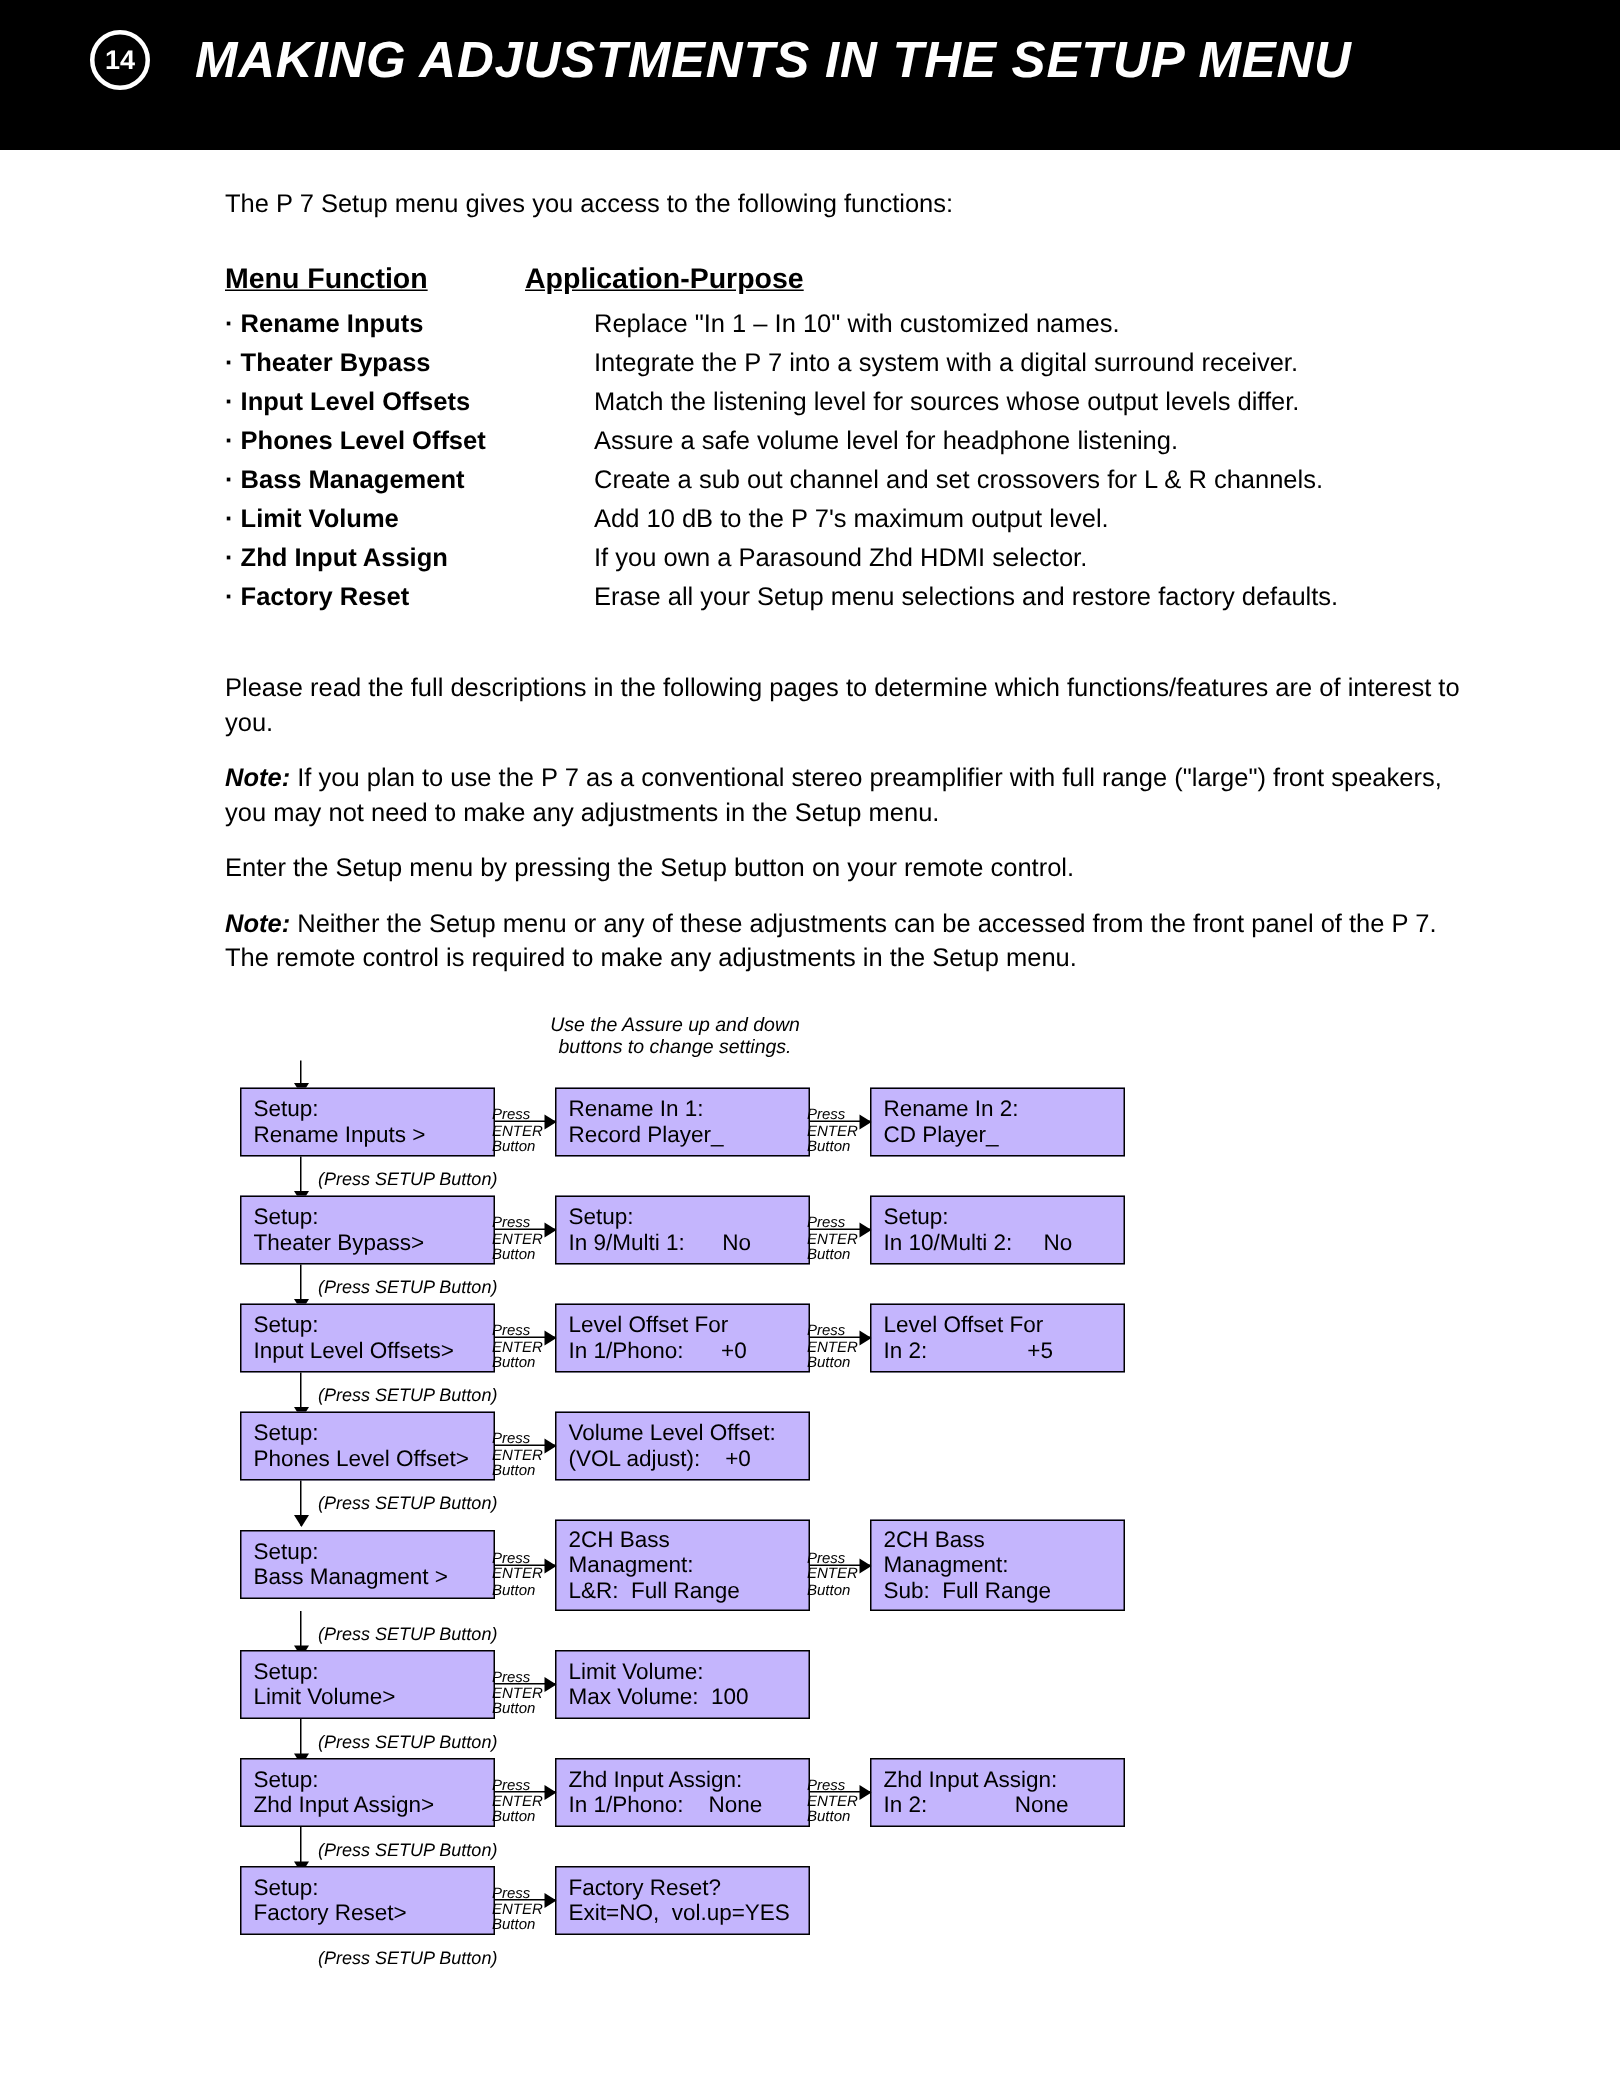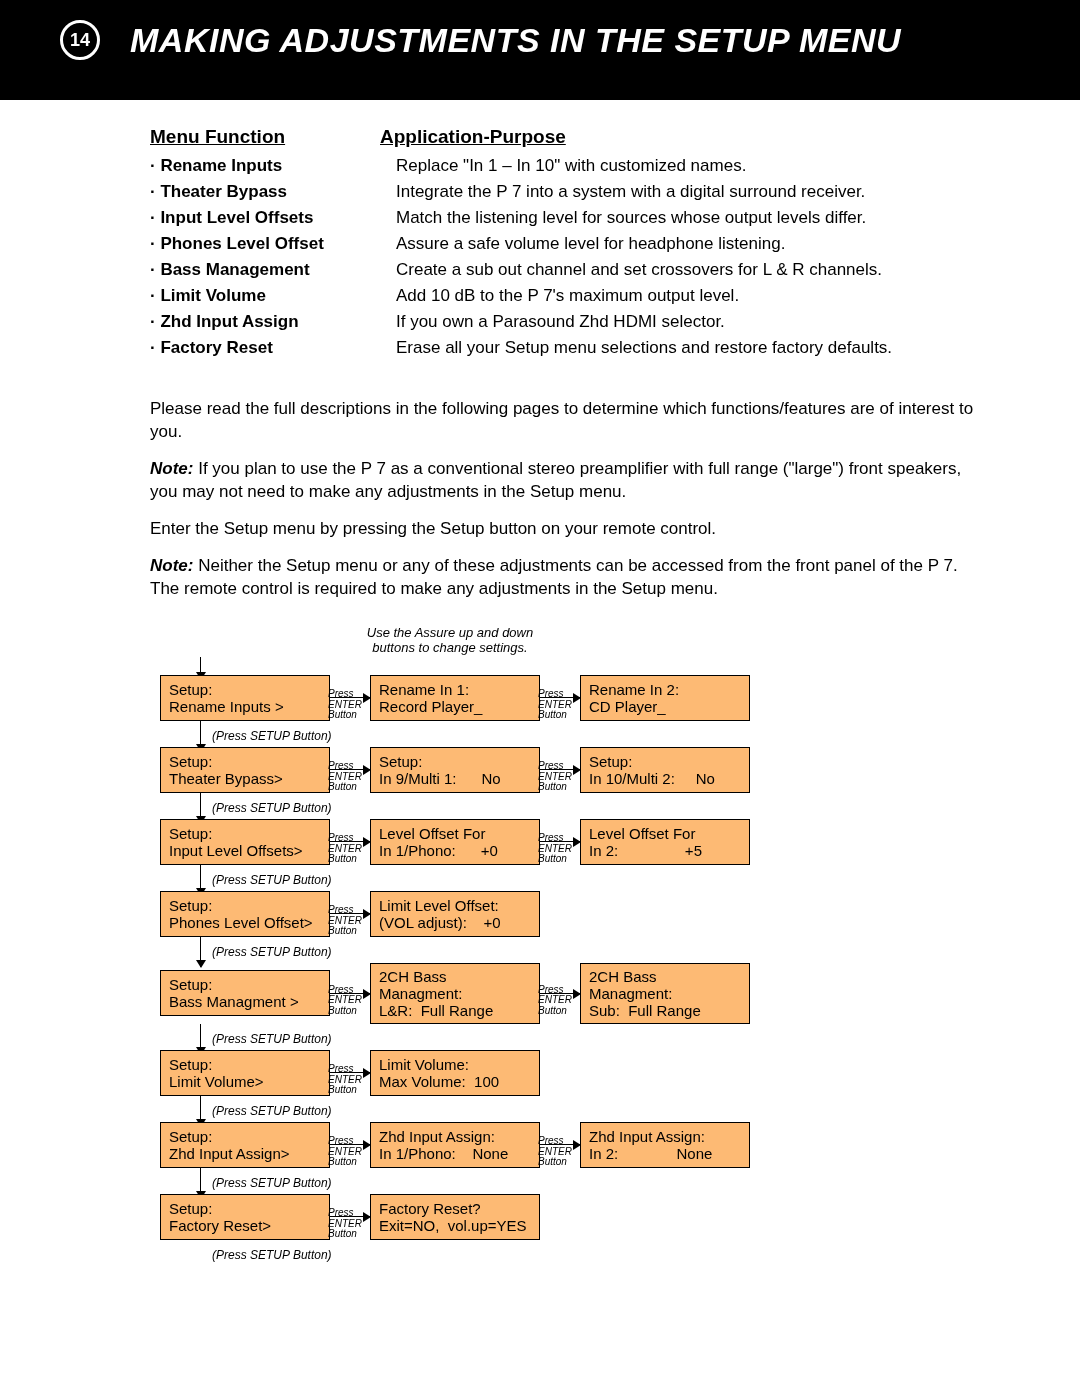--- a/index.html
+++ b/index.html
@@ -41,21 +41,20 @@
   }
   .intro {
     margin-bottom: 30px;
     font-size: 17px;
   }
   .func-table {
     margin-bottom: 40px;
   }
   .func-header {
     display: flex;
-    gap: 30px;
     margin-bottom: 8px;
   }
   .func-header .mf {
     width: 200px;
     font-weight: bold;
     text-decoration: underline;
     font-size: 19px;
   }
   .func-header .ap {
     font-weight: bold;
@@ -117,21 +116,21 @@
     position: relative;
   }
   .step-box {
     border: 1.5px solid #000;
     padding: 4px 8px;
     width: 170px;
     min-height: 46px;
     display: flex;
     flex-direction: column;
     justify-content: center;
-    background: #fdba74;
+    background: #c4b5fd;
   }
   .step-box .l1 { font-size: 15px; }
   .step-box .l2 { font-size: 15px; white-space: pre; }
   .arrow-gap {
     width: 40px;
     display: flex;
     flex-direction: column;
     align-items: center;
     justify-content: center;
     font-size: 10px;
@@ -218,20 +217,21 @@
 
 <div class="header-bar">
   <div class="page-circle">
     <span>14</span>
   </div>
   <div class="header-title">MAKING ADJUSTMENTS IN THE SETUP MENU</div>
 </div>
 
 <div class="content">
 
+  <p class="intro">The P 7 Setup menu gives you access to the following functions:</p>
 
   <div class="func-table">
     <div class="func-header">
       <div class="mf">Menu Function</div>
       <div class="ap">Application-Purpose</div>
     </div>
     <div id="func-rows">
         <div class="func-row">
           <div class="mf">· Rename Inputs</div>
           <div class="ap">Replace "In 1 – In 10" with customized names.</div>
@@ -365,21 +365,21 @@
         <div class="diag-row">
           <div class="step-box">
             <div class="l1">Setup:</div>
             <div class="l2">Phones Level Offset&gt;</div>
           </div>
           <div class="arrow-gap">
             <div class="label">Press<br>ENTER<br>Button</div>
             <div class="arrow-line"></div>
           </div>
           <div class="step-box">
-            <div class="l1">Limit Level Offset:</div>
+            <div class="l1">Volume Level Offset:</div>
             <div class="l2">(VOL adjust):    +0</div>
           </div>
         </div>
         <div class="vertical-connector">
           <div class="vline"></div>
           <div class="vlabel">(Press SETUP Button)</div>
         </div>
         <div class="diag-row">
           <div class="step-box">
             <div class="l1">Setup:</div>

